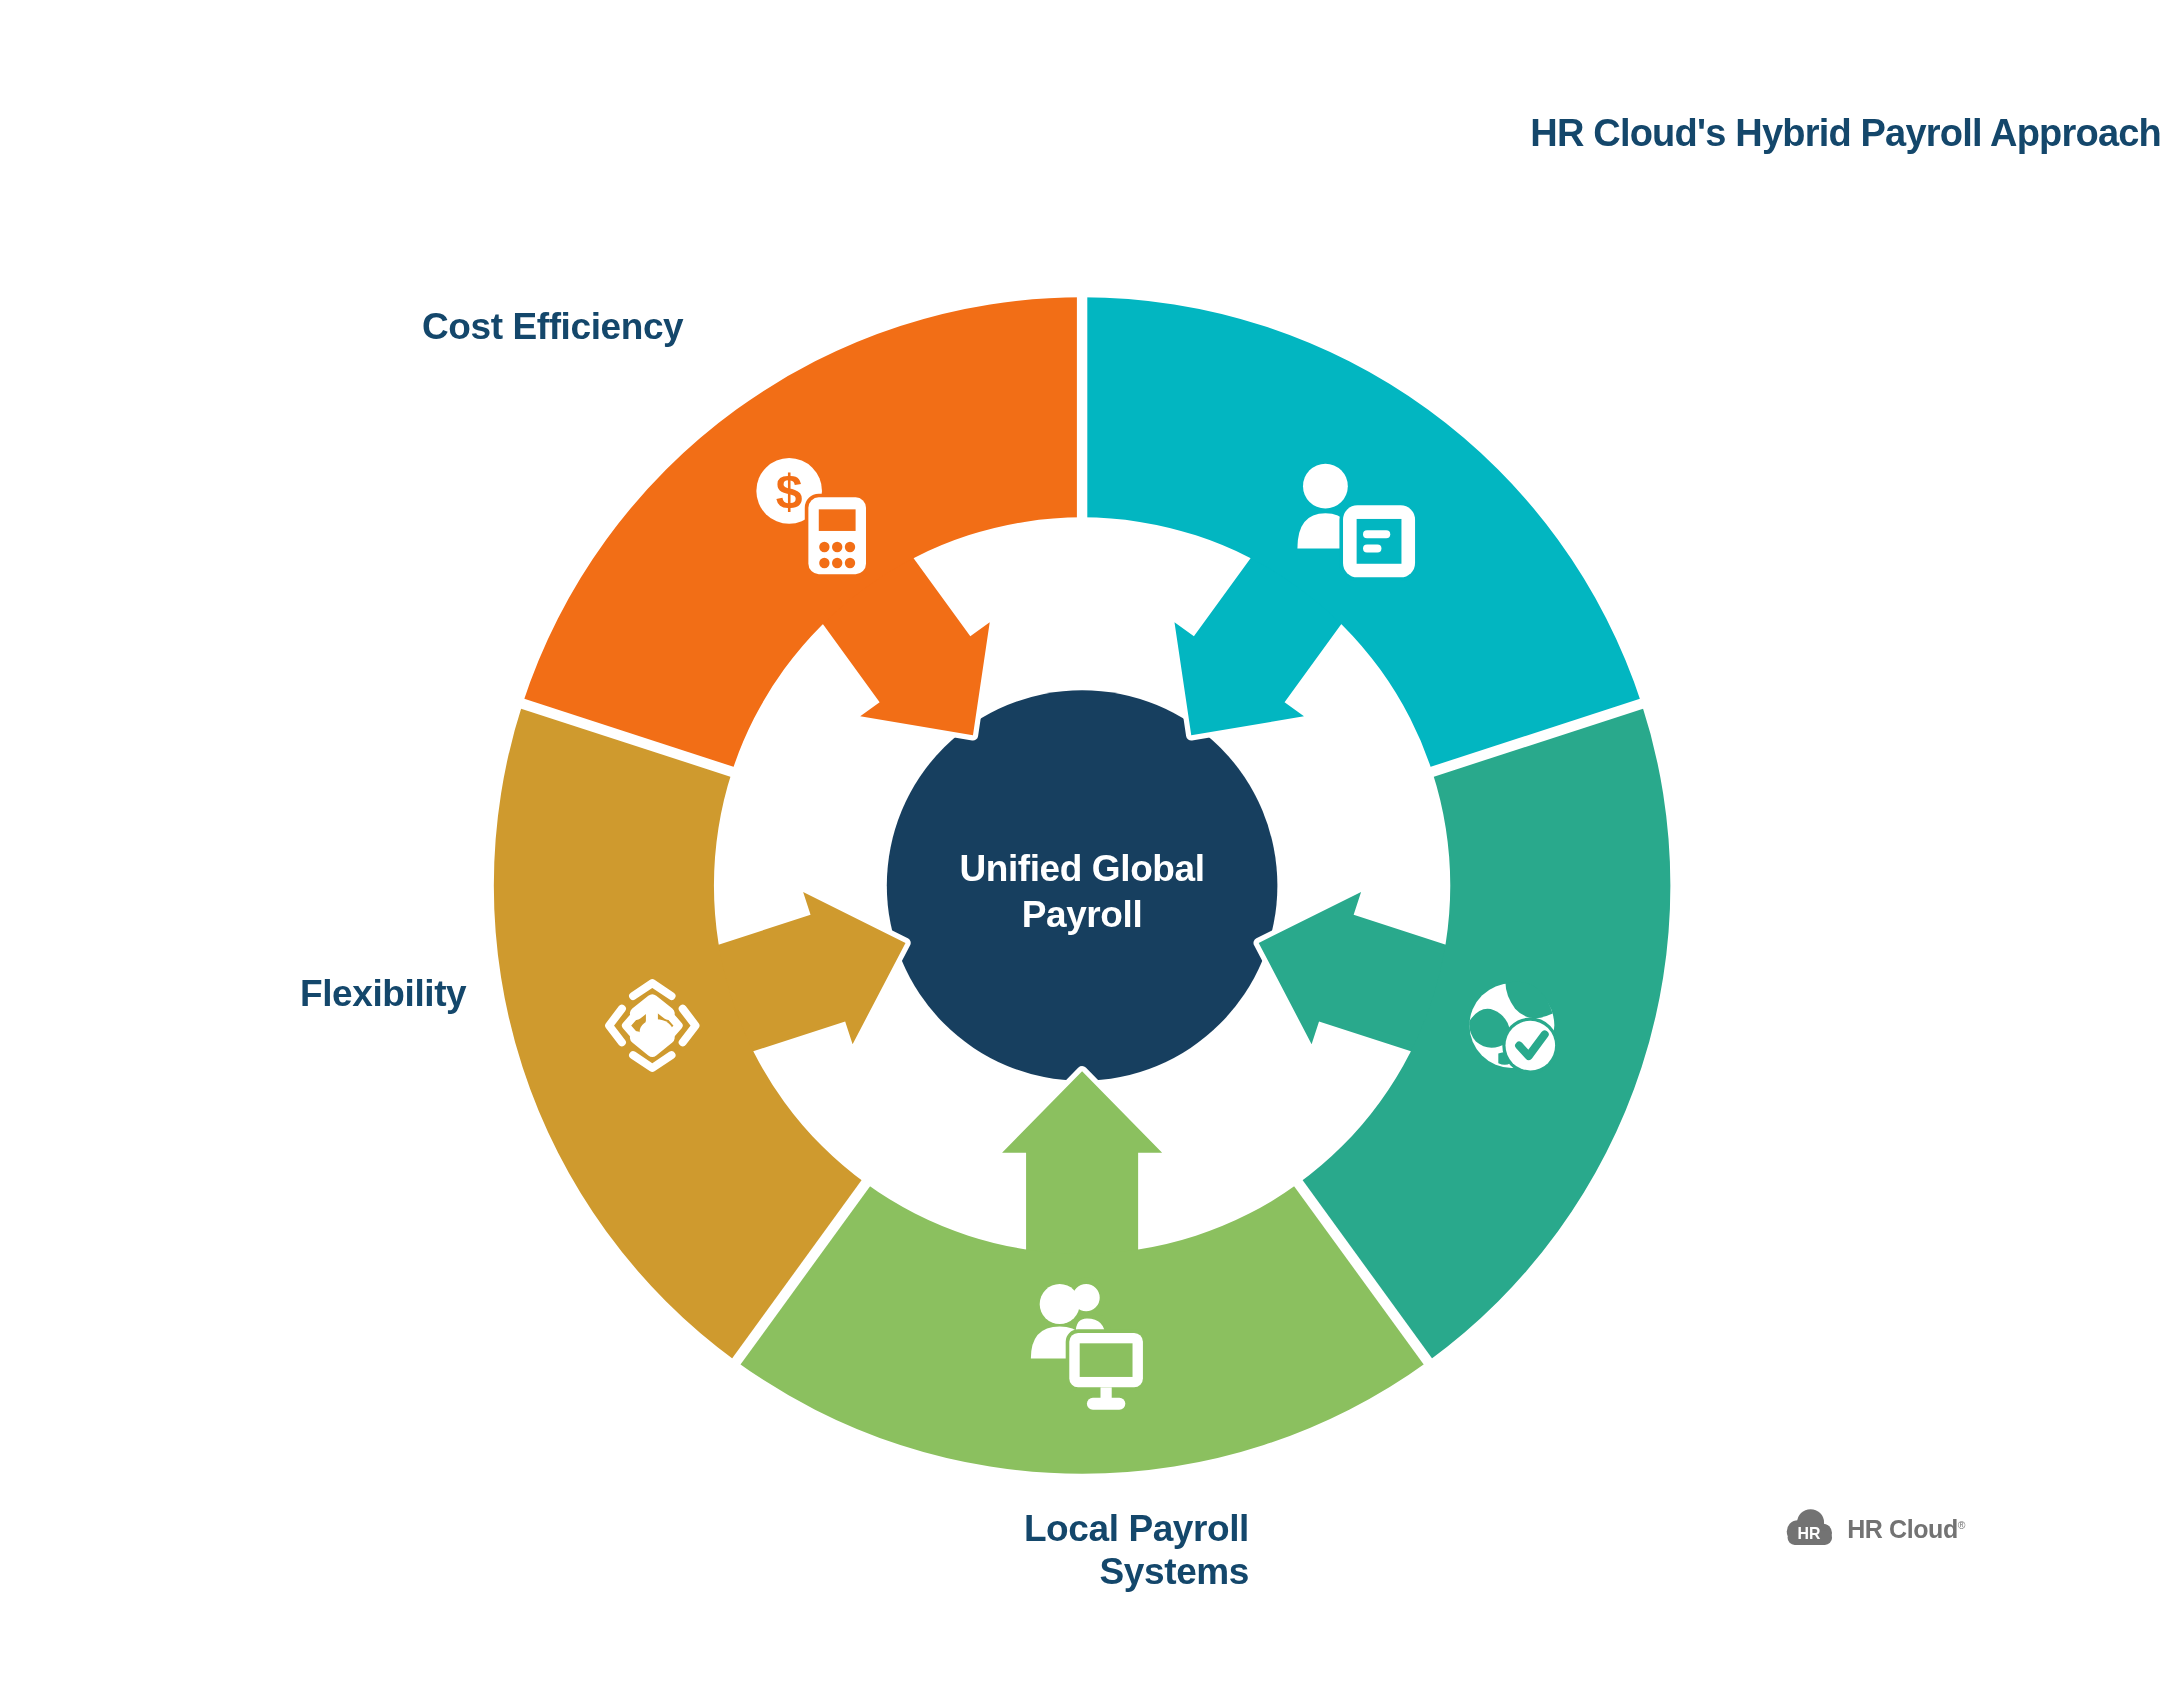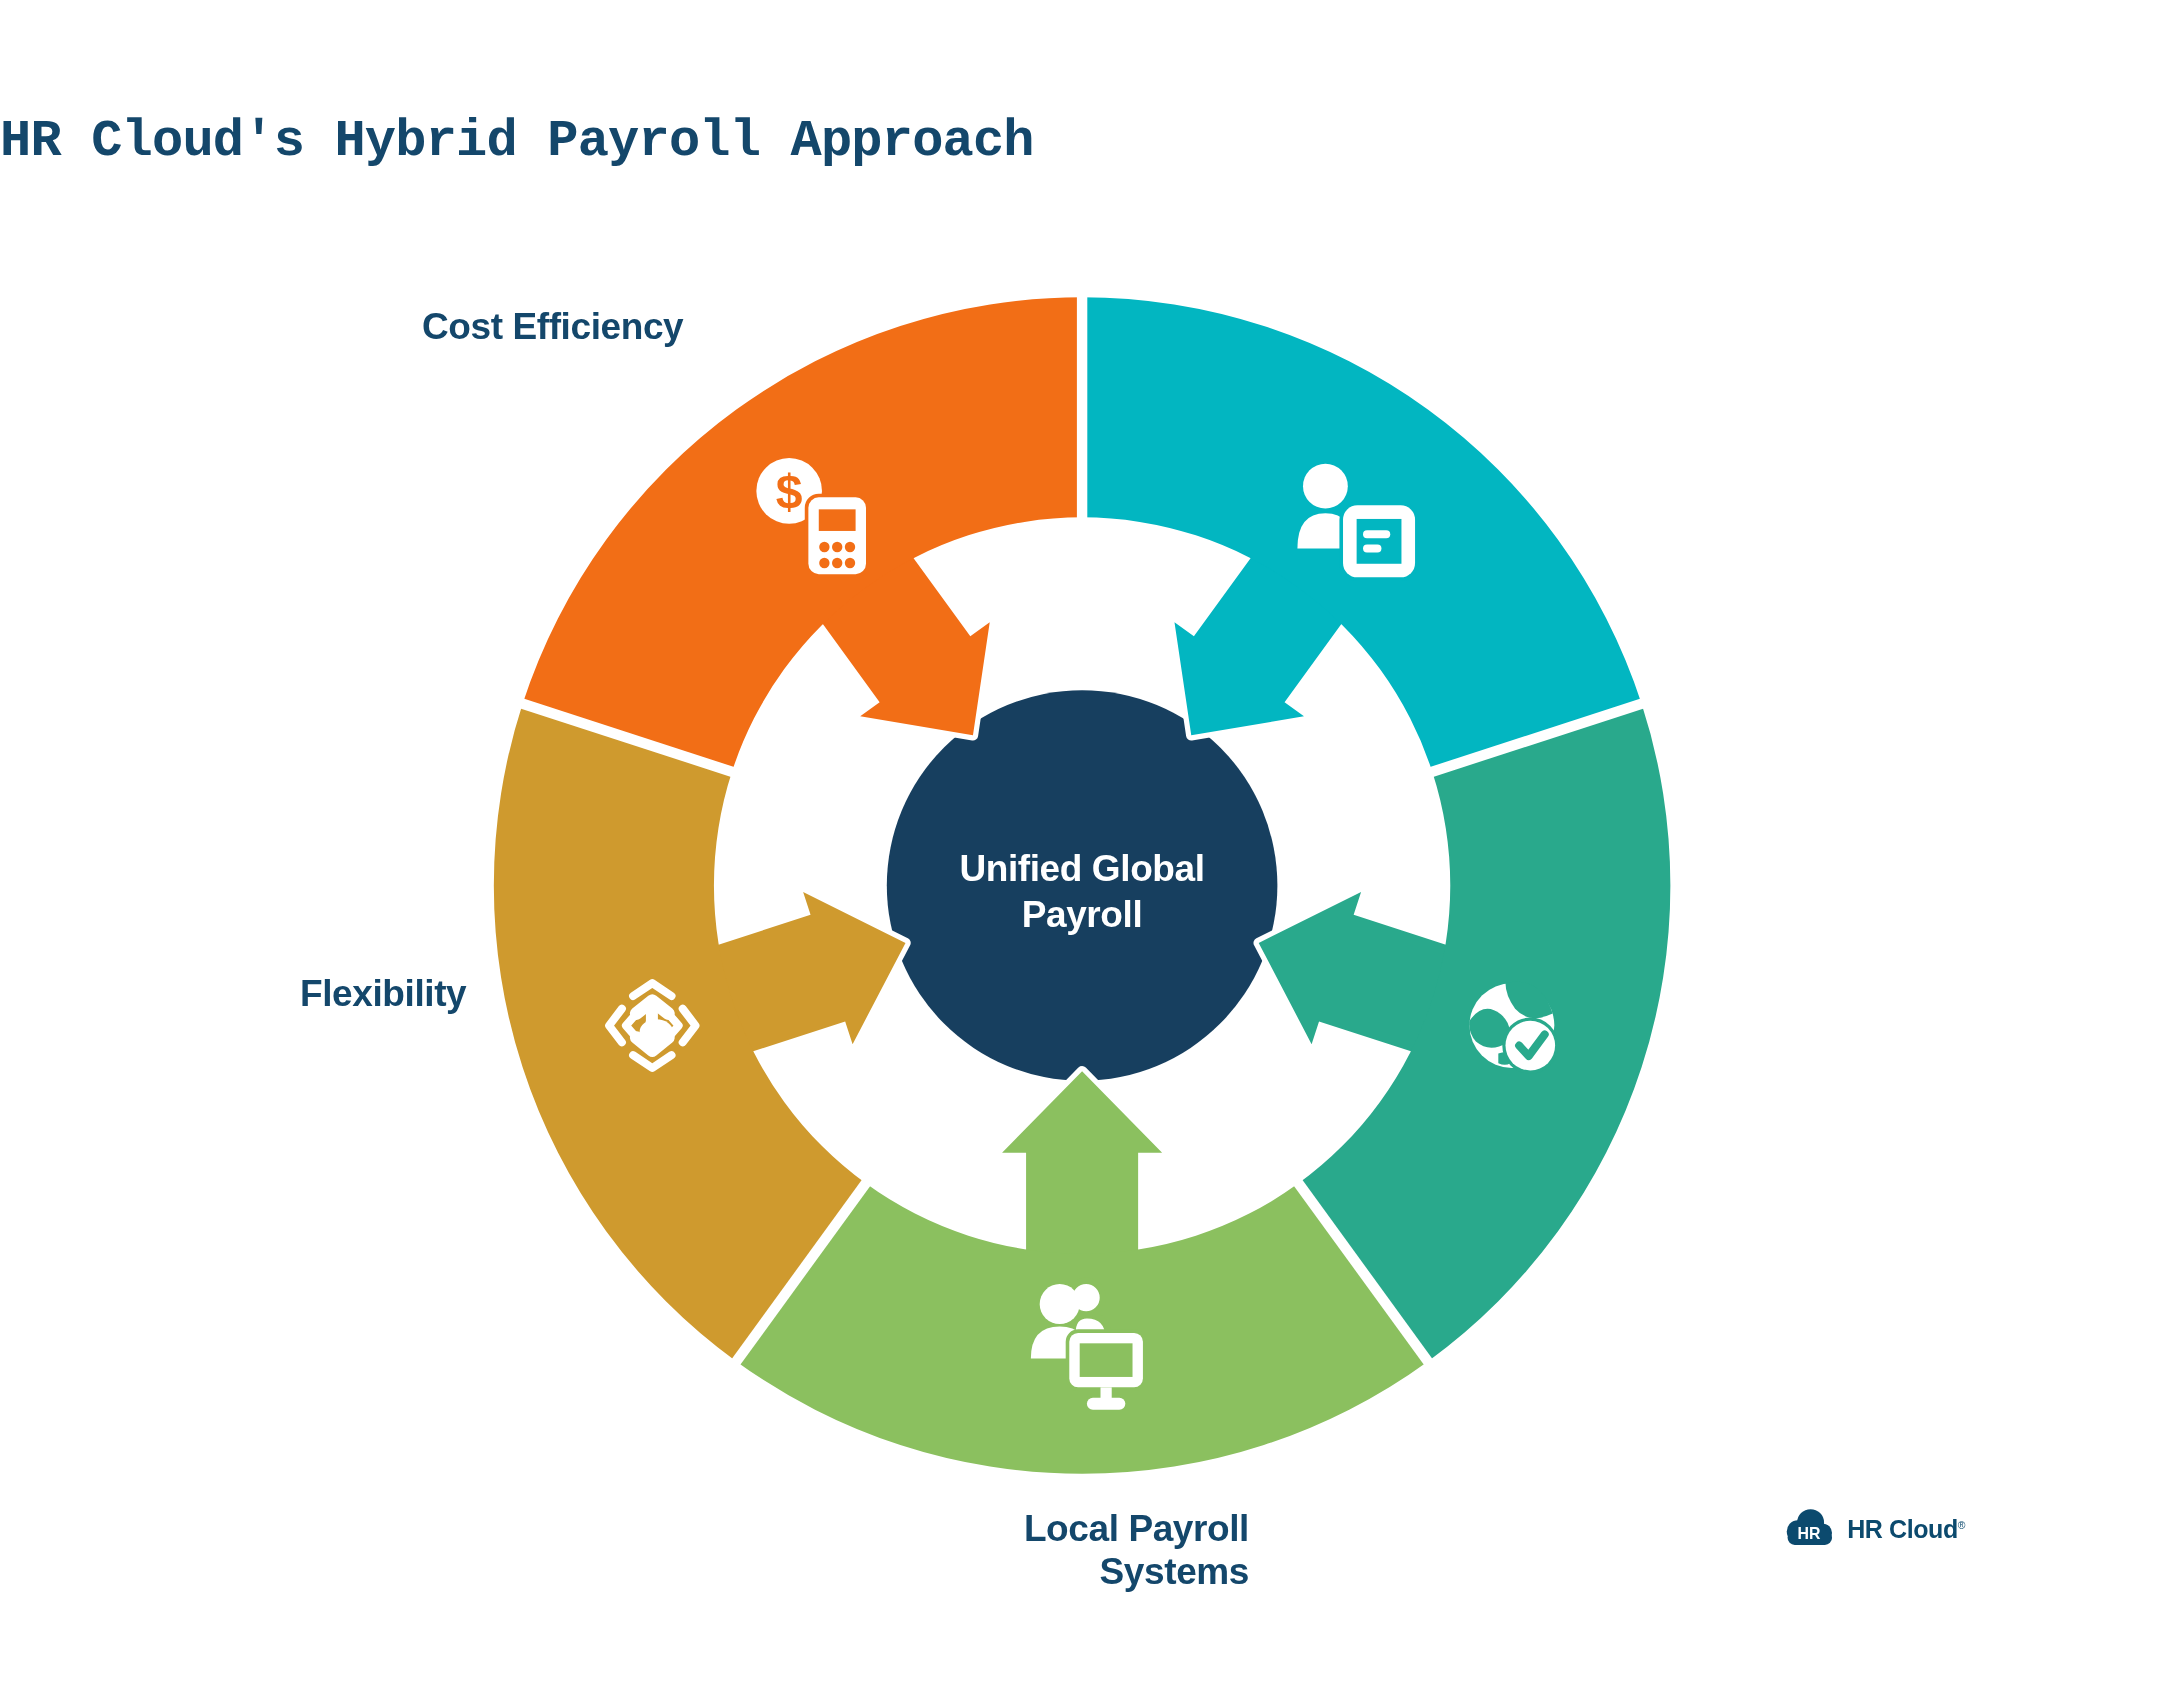--- a/index.html
+++ b/index.html
@@ -1,22 +1,22 @@
 <!DOCTYPE html>
 <html style="--label: #14476B;font-size:13px"><head>
 <meta charset="utf-8">
 <style>
   html,body{margin:0;padding:0;background:#fff;}
   .canvas{
     position:relative; width:2161px; height:1707px; overflow:hidden;
     background:#fff; font-family:"Liberation Sans", sans-serif;
   }
   .title{
-    position:absolute; left:0; right:0; top:112px; text-align:left;
-    font-size:52px; font-weight:700; color:var(--label,#14476B); letter-spacing:-0.8px;font-family:Liberation Mono, monospace;
+    position:absolute; left:0; right:0; top:112px; text-align:right;
+    font-size:38px; font-weight:700; color:var(--label,#14476B); letter-spacing:-0.8px;
   }
   #wheel{position:absolute; left:0; top:0;}
   .seg-label{
     position:absolute; font-weight:700; font-size:37px; line-height:1.16;
     color:var(--label,#14476B); letter-spacing:-0.4px;
   }
   .seg-label.center{text-align:right;}
   .hub-label{
     position:absolute; left:922px; top:846px; width:320px; text-align:center;
     font-size:37px; font-weight:700; color:#fff; line-height:1.25; letter-spacing:-0.4px;
@@ -129,21 +129,21 @@
       </g>
     </g>
   </svg>
 
   <div class="hub-label">Unified Global Payroll</div>
 
   <div class="seg-label" style="left:422px; top:306px;">Cost Efficiency</div>
   <div class="seg-label center" style="left:913px; top:1508px; width:336px;">Local Payroll Systems</div>
   <div class="seg-label" style="left:300px; top:973px;">Flexibility</div>
 
-  <div class="logo" style="color: #0c4a6e; justify-content: space-between;">
+  <div class="logo" style="color: #737373; justify-content: space-between;">
     <svg width="54" height="42" viewBox="0 0 68 52">
       <g fill="currentColor">
         <circle cx="20" cy="29" r="14"></circle>
         <circle cx="36" cy="18" r="17"></circle>
         <circle cx="51" cy="31" r="12"></circle>
         <rect x="7" y="28" width="56" height="18" rx="9"></rect>
       </g>
       <text x="34" y="38" fill="#fff" font-size="20" font-weight="700" text-anchor="middle">HR</text>
     </svg>
     <div class="logo-text"><span>HR Cloud</span><sup>®</sup></div>

